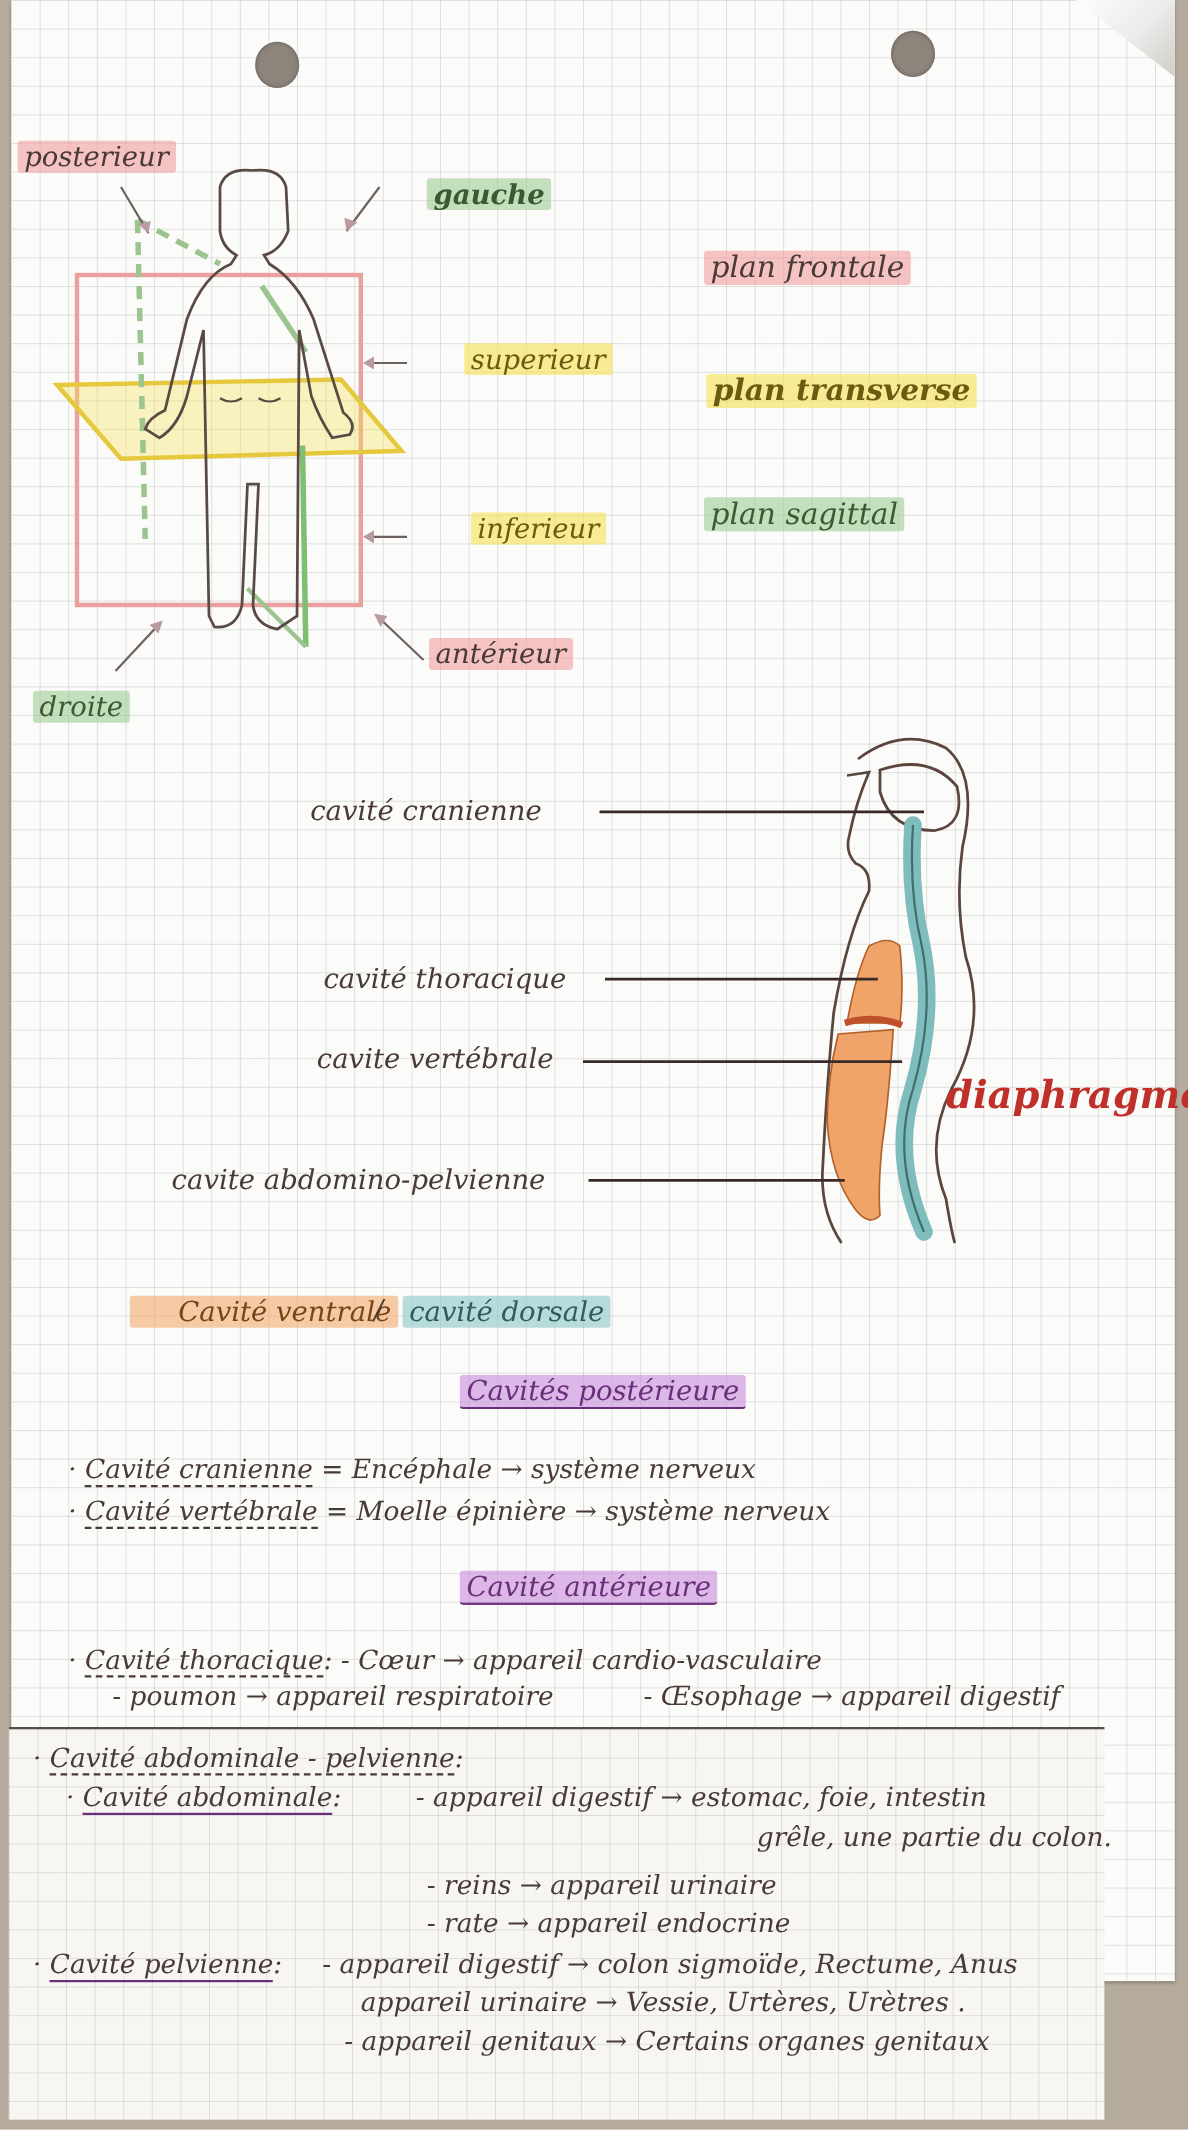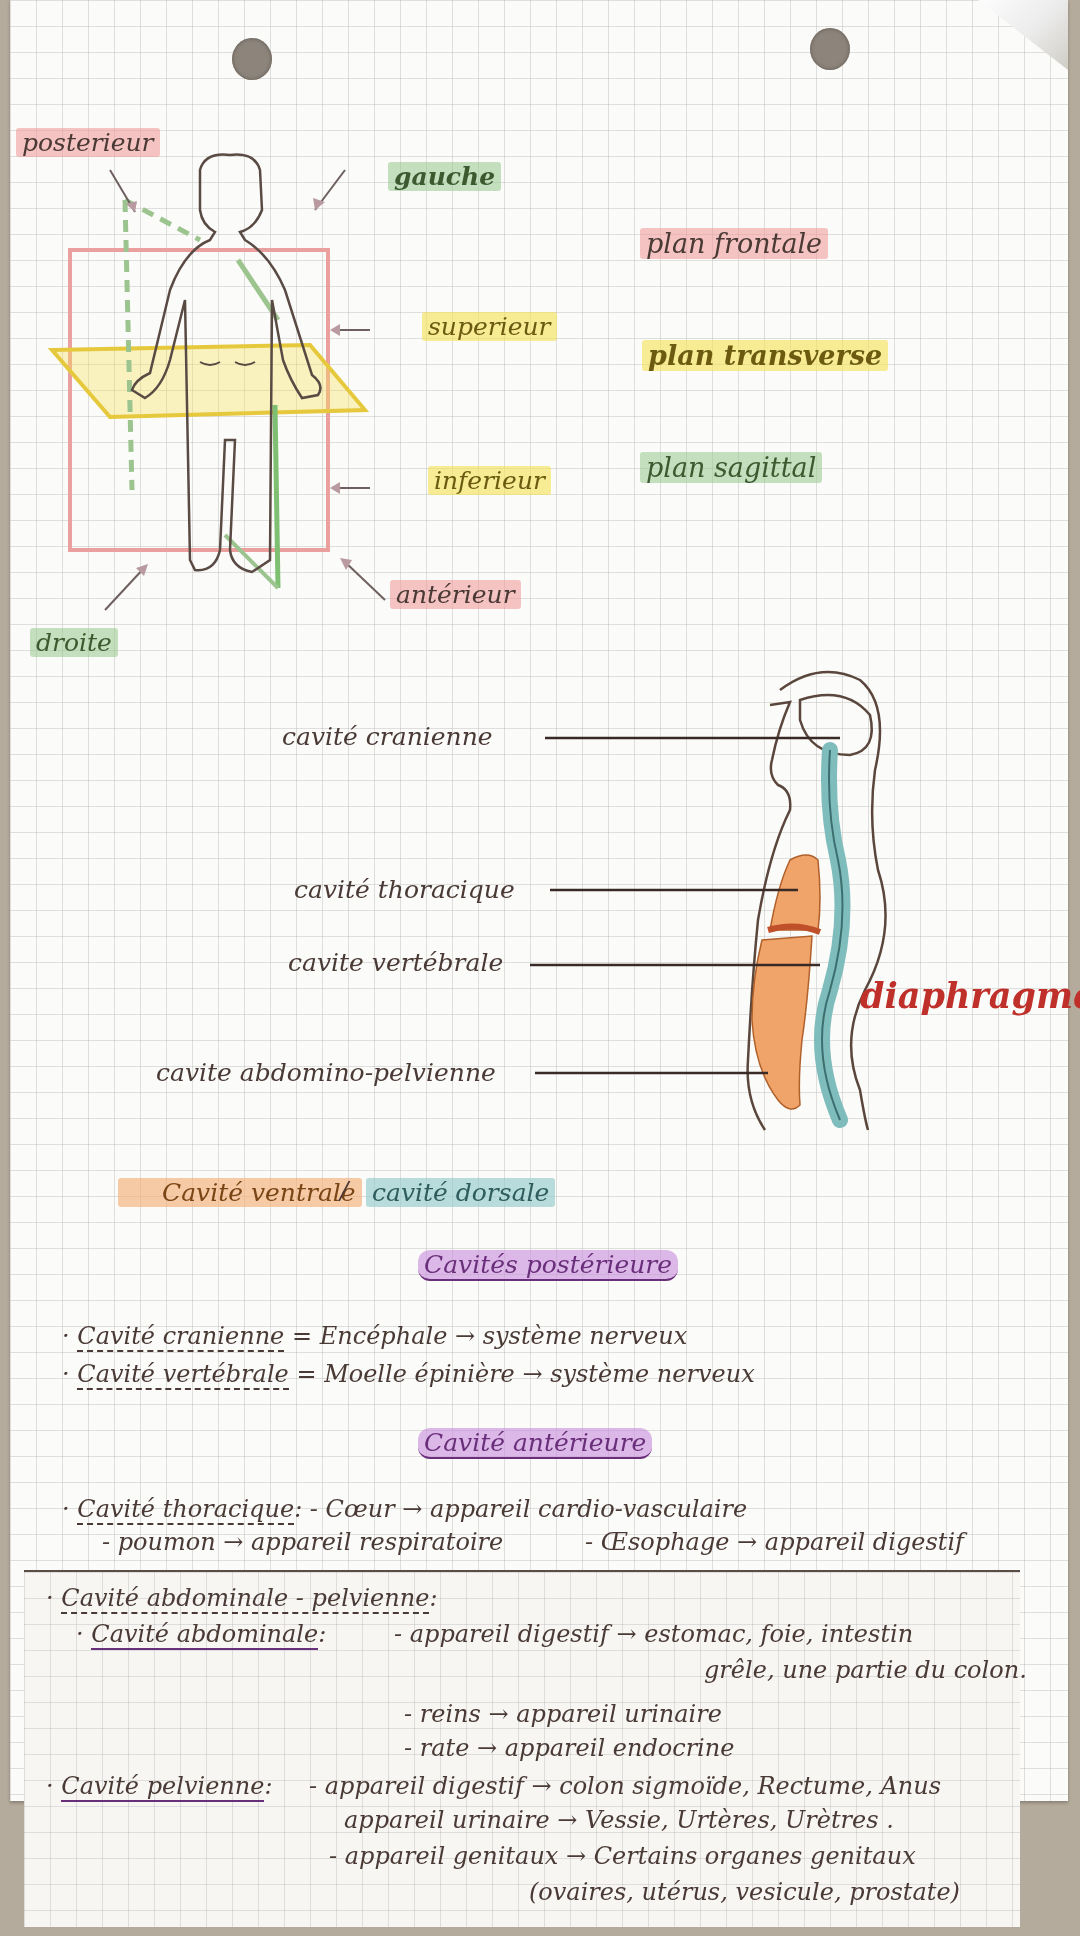--- a/index.html
+++ b/index.html
@@ -11,21 +11,21 @@
   .sheet {
     position:absolute; left:10px; top:0; width:1058px; height:1801px;
     background-color:#fbfbf9;
     background-image:
       linear-gradient(to right, rgba(170,170,170,0.35) 1px, transparent 1px),
       linear-gradient(to bottom, rgba(170,170,170,0.35) 1px, transparent 1px);
     background-size:26px 26px;
     box-shadow: 0 2px 3px rgba(0,0,0,0.25);
   }
   .sheet2 {
-    position:absolute; left:24px; top:1570px; width:996px; height:355px;
+    position:absolute; left:8px; top:1570px; width:996px; height:355px;
     background-color:#f7f6f3;
     background-image:
       linear-gradient(to right, rgba(170,170,170,0.32) 1px, transparent 1px),
       linear-gradient(to bottom, rgba(170,170,170,0.32) 1px, transparent 1px);
     background-size:26px 26px;
     border-top:2px solid #5a4e44;
   }
   .corner-fold {
     position:absolute; right:0; top:0; width:100px; height:70px;
     background:linear-gradient(135deg, #ffffff 0%, #ececec 55%, #d0cdc6 100%);
@@ -37,21 +37,21 @@
   }
   .t { position:absolute; white-space:nowrap; color:#4a3a35;
        font-family:"DejaVu Serif", serif; font-style:italic; font-size:25px; }
   .hl { padding:0 6px; border-radius:3px; }
   .hl-red { background:rgba(240,150,150,0.55); }
   .hl-yellow { background:rgba(245,225,80,0.6); color:#6b5a10; }
   .hl-green { background:rgba(150,200,140,0.55); color:#3b5a30; }
   .hl-orange { background:rgba(245,170,110,0.6); color:#7a4515;padding-left:44px; }
   .hl-teal { background:rgba(140,200,200,0.6); color:#2f5d5d; }
   .hl-purple { background:rgba(200,140,220,0.6); color:#6a2f7a;
-               border-bottom:2px solid #6a2f7a;border-radius:12px; }
+               border-bottom:2px solid #6a2f7a; }
   .dash { border-bottom:2px dashed #4a3a35; }
   .uline { border-bottom:2px solid #6a2f7a; }
   .red-ink { color:#c0302a; font-weight:bold; }
   svg { position:absolute; overflow:visible; }
   .note-line { font-size:24px; }
 </style>
 </head>
 <body>
 
 <div class="sheet">
@@ -161,14 +161,13 @@
   <span class="t note-line" style="left:680px; top:84px;">grêle, une partie du colon.</span>
   <span class="t note-line" style="left:380px; top:128px;">- reins → appareil urinaire</span>
   <span class="t note-line" style="left:380px; top:162px;">- rate → appareil endocrine</span>
 
   <div class="t note-line" style="left:22px; top:200px;">
     · <span class="uline">Cavité pelvienne</span><span>:</span>
   </div>
   <span class="t note-line" style="left:285px; top:200px;">- appareil digestif → colon sigmoïde, Rectume, Anus</span>
   <span class="t note-line" style="left:320px; top:234px;">appareil urinaire → Vessie, Urtères, Urètres .</span>
   <span class="t note-line" style="left:305px; top:270px;">- appareil genitaux → Certains organes genitaux</span>
-  <span class="t note-line" style="left:505px; top:306px;">(ovaires, utérus, vesicule, prostate)</span>
 </div>
 
 </body></html>

